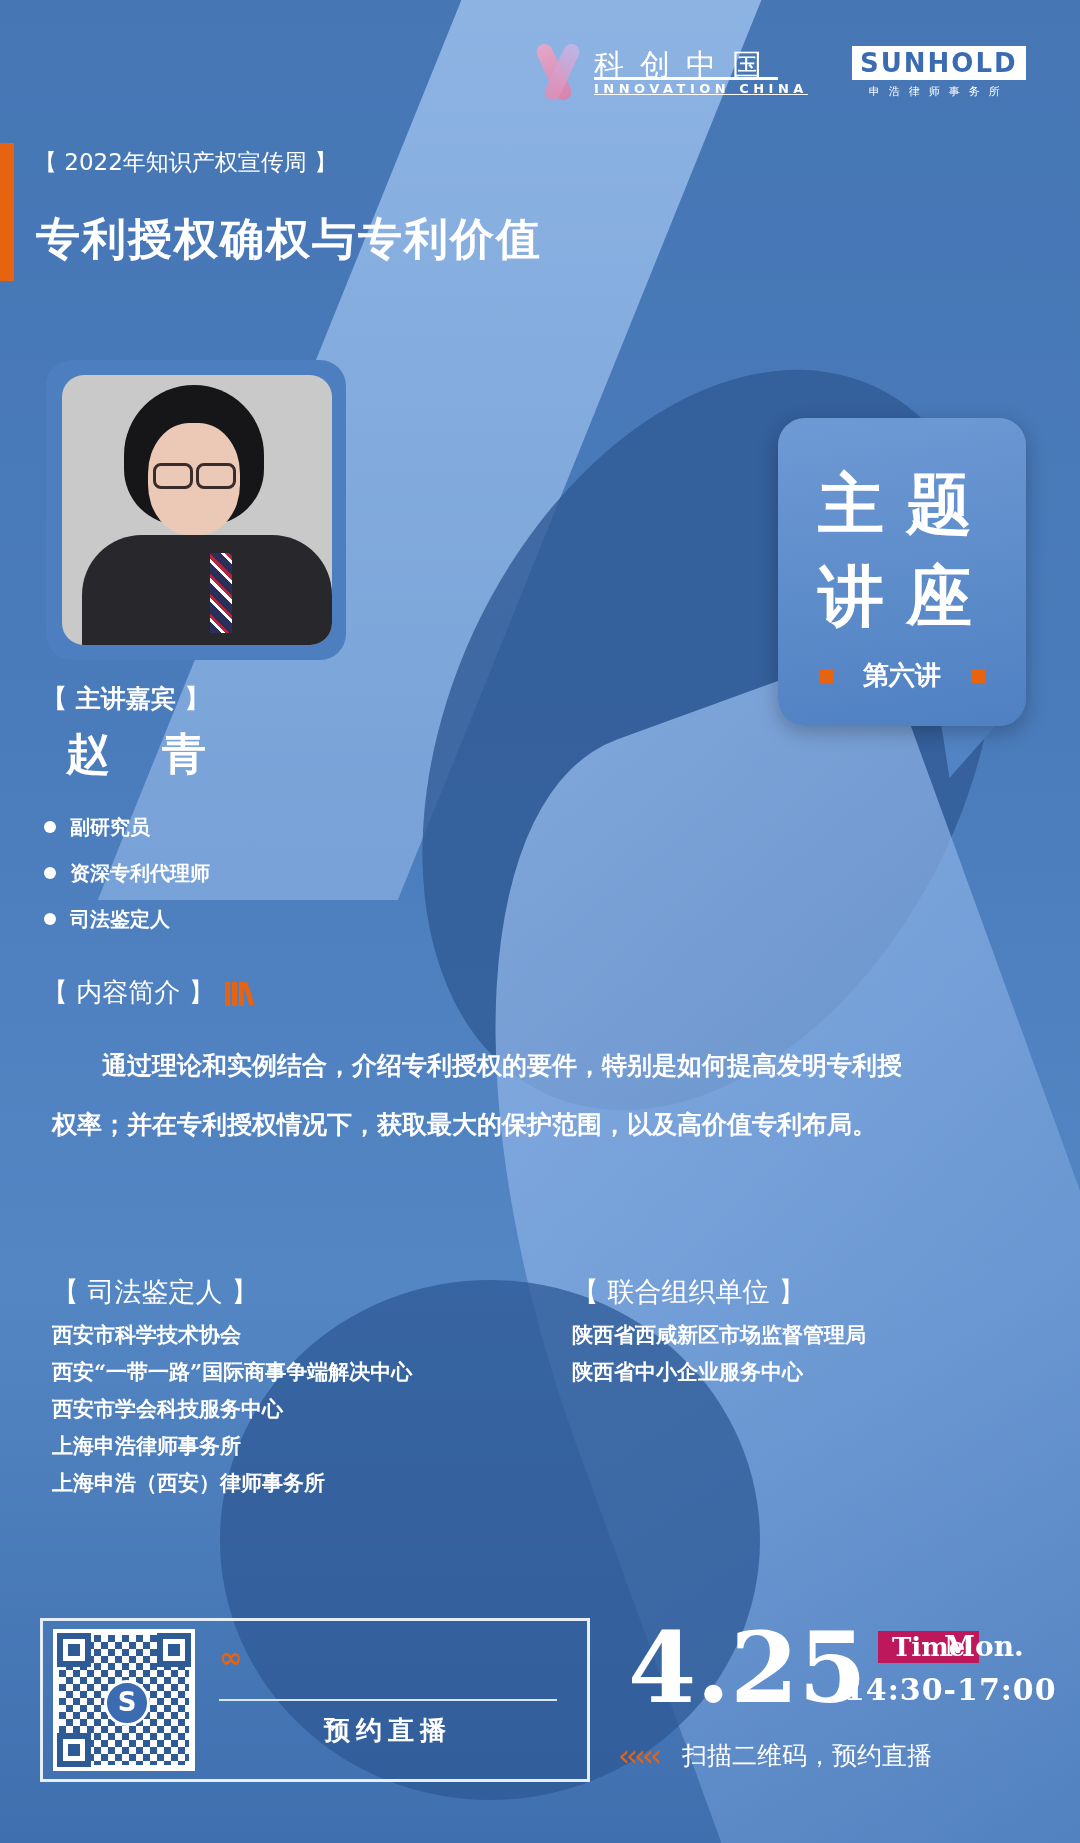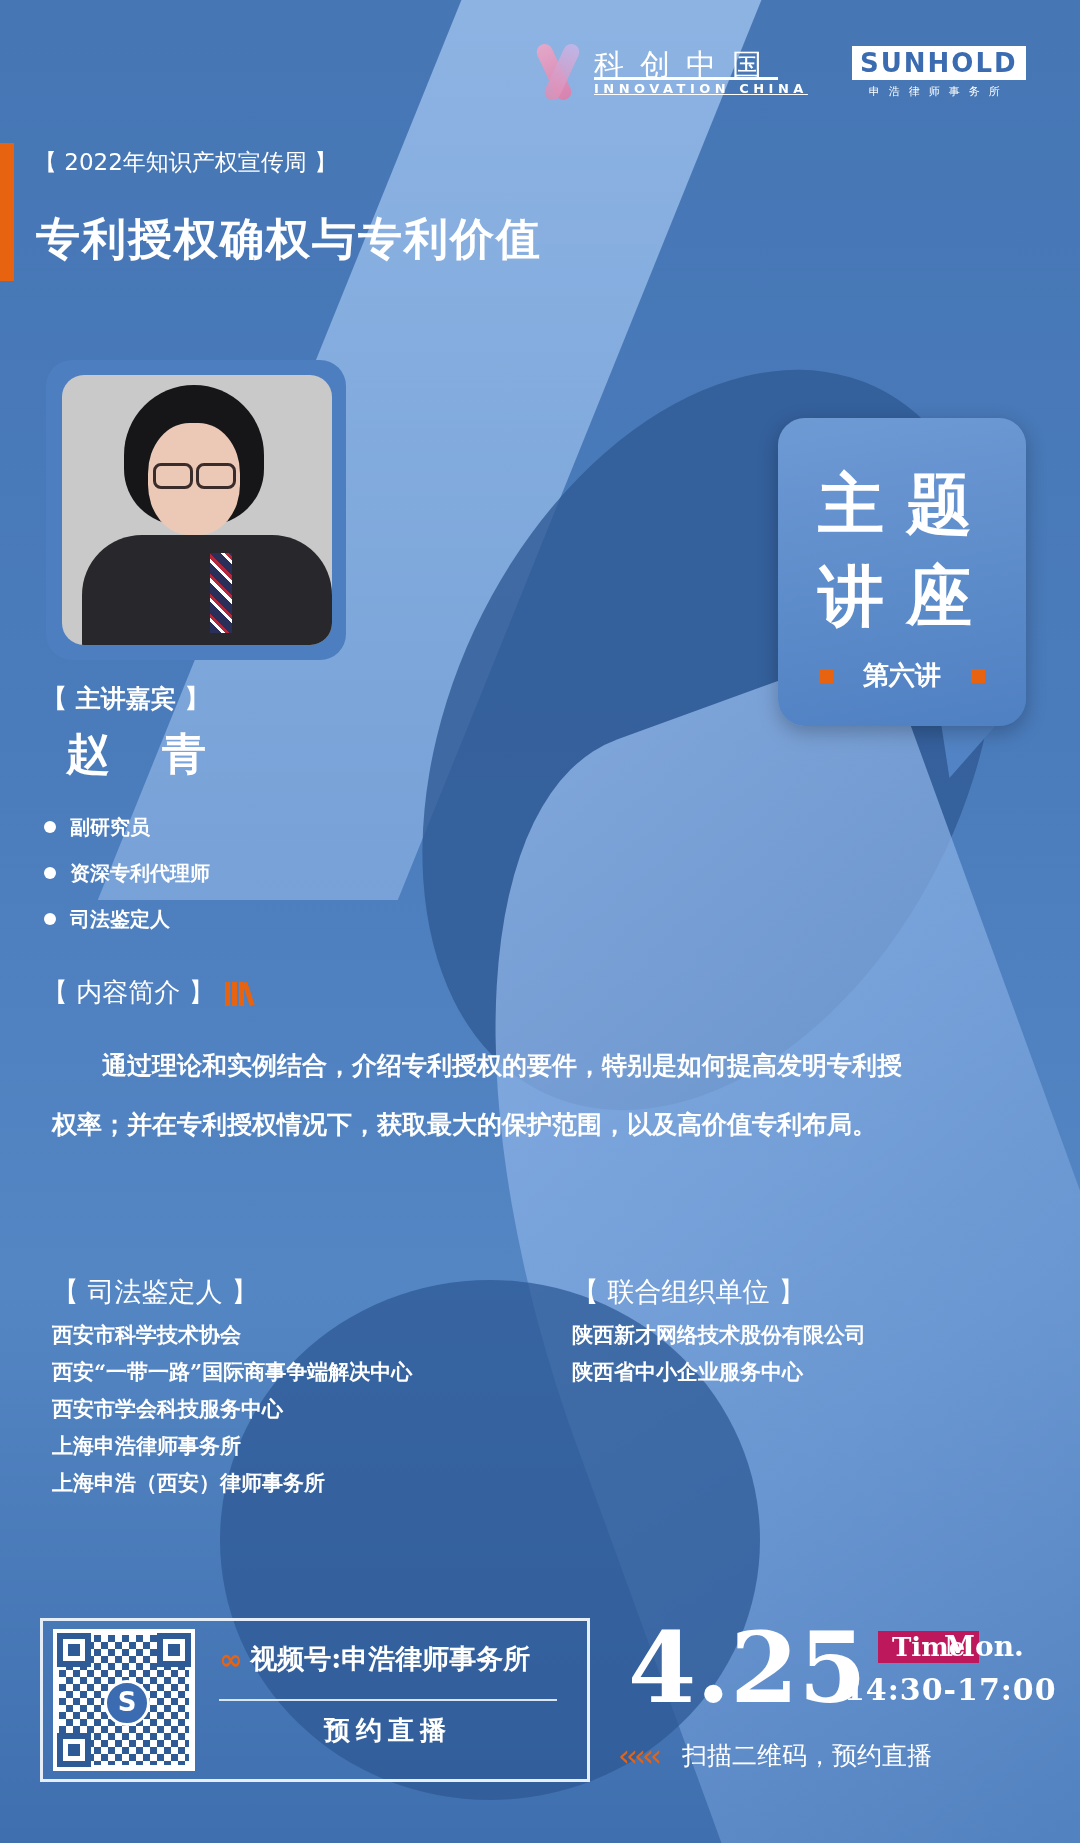--- a/index.html
+++ b/index.html
@@ -173,36 +173,35 @@
     <div>西安市科学技术协会</div>
     <div>西安“一带一路”国际商事争端解决中心</div>
     <div>西安市学会科技服务中心</div>
     <div>上海申浩律师事务所</div>
     <div>上海申浩（西安）律师事务所</div>
   </div>
 </div>
 <div class="abs org2">
   <div class="org-head">【 联合组织单位 】</div>
   <div class="org-list">
-    <div>陕西新才网络技术股份有限公司</div>
+    <div>陕西省西咸新区市场监督管理局</div>
     <div>陕西省中小企业服务中心</div>
   </div>
 </div>
 
 <div class="abs qr-box">
   <div class="qr">
     <div class="qr-inner"></div>
     <div class="finder f1"></div>
     <div class="finder f2"></div>
     <div class="finder f3"></div>
     <div class="qr-logo">S</div>
   </div>
   <div class="channel">
     <span class="chan-icon">∞</span>
-    <span>视频号:申浩律师事务所</span>
   </div>
   <div class="qr-divider"></div>
   <div class="reserve">预约直播</div>
 </div>
 
 <div class="abs date">4.25</div>
 <div class="abs time-badge">Time</div>
 <div class="abs weekday">Mon.</div>
 <div class="abs time-range">14:30-17:00</div>
 <div class="abs scan">

